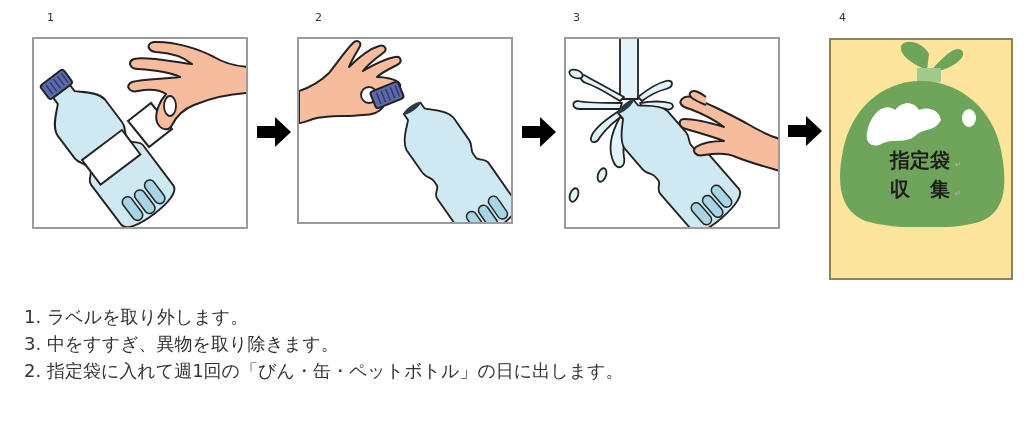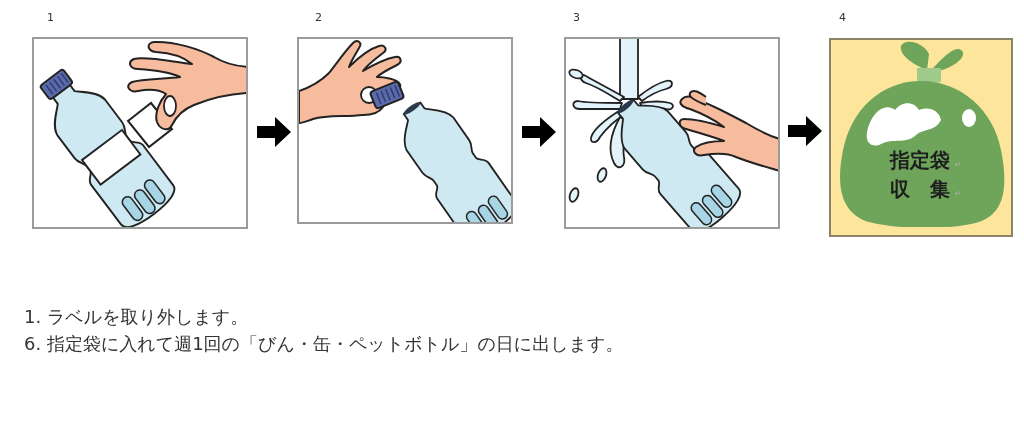--- a/index.html
+++ b/index.html
@@ -114,34 +114,35 @@
     </svg>
   </div>
 
   <div class="arrow" style="left:788px; top:116px;">
     <svg width="34" height="30" viewBox="0 0 34 30">
         <polygon points="0,9 18,9 18,0 34,15 18,30 18,21 0,21" fill="#000"></polygon>
       </svg>
   </div>
 
   <div class="step-number" style="left:839px;">4</div>
-  <div class="panel bag-panel" style="left:829px; top:38px; width:184px; height:199px;">
+  <div class="panel bag-panel" style="left:829px; top:38px; width:184px; height:242px;">
     <svg width="180" height="187" viewBox="0 0 180 187">
       <g>
         <path d="M 96,30 C 80,24 68,14 70,6 C 74,-2 92,2 98,14 Z" fill="#6fa55a"></path>
         <path d="M 100,30 C 110,20 120,8 128,9 C 138,12 130,26 104,32 Z" fill="#6fa55a"></path>
         <rect x="86" y="28" width="24" height="14" fill="#9fca8c"></rect>
         <path d="M 90,41 C 50,41 20,70 12,110 C 4,150 12,174 38,182 C 70,190 120,190 148,182 C 172,174 178,150 170,110 C 162,70 130,41 90,41 Z" fill="#6fa55a"></path>
         <path d="M 36,92 C 40,72 54,62 64,70 C 70,62 82,60 88,70 C 98,66 108,70 110,80 C 104,92 92,88 84,96 C 74,104 62,98 50,104 C 42,108 34,104 36,92 Z" fill="#ffffff"></path>
         <ellipse cx="138" cy="78" rx="7" ry="9" fill="#ffffff"></ellipse>
       </g>
       <text class="bag-text" x="59" y="127">指定袋</text>
       <text class="para-mark" x="124" y="127">↵</text>
       <text class="bag-text" x="59" y="156">収　集</text>
       <text class="para-mark" x="124" y="156">↵</text>
     </svg>
   </div>
 
   <ul class="instructions">
     <li>1. ラベルを取り外します。</li>
-    <li>6. 指定袋に入れて週1回の「びん・缶・ペットボトル」の日に出します。</li>
+    <li>3. 中をすすぎ、異物を取り除きます。</li>
+    <li>2. 指定袋に入れて週1回の「びん・缶・ペットボトル」の日に出します。</li>
   </ul>
 </div>
 
 </body></html>

